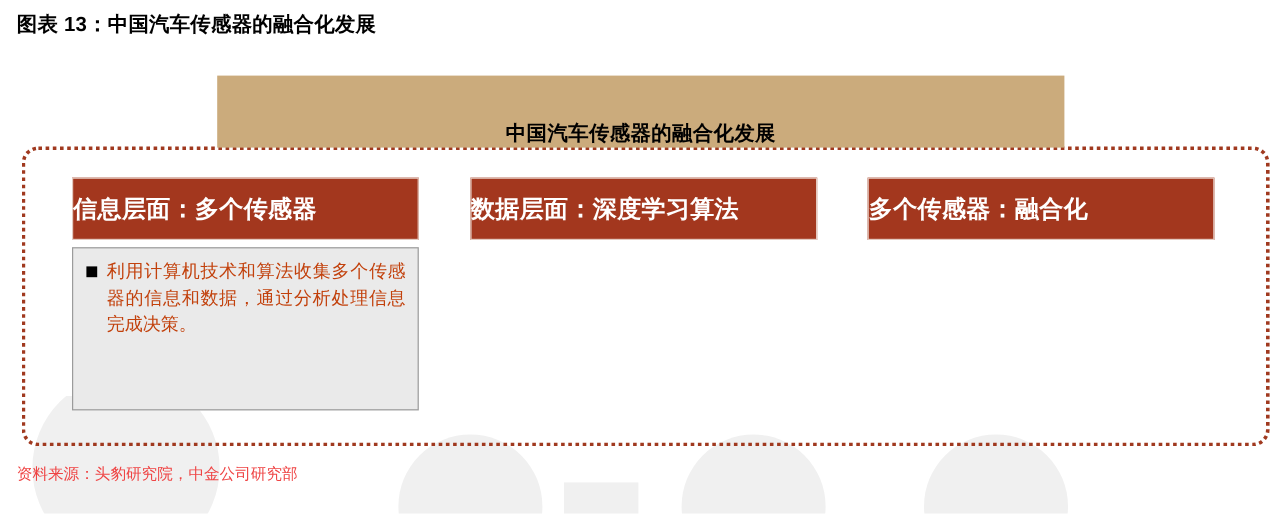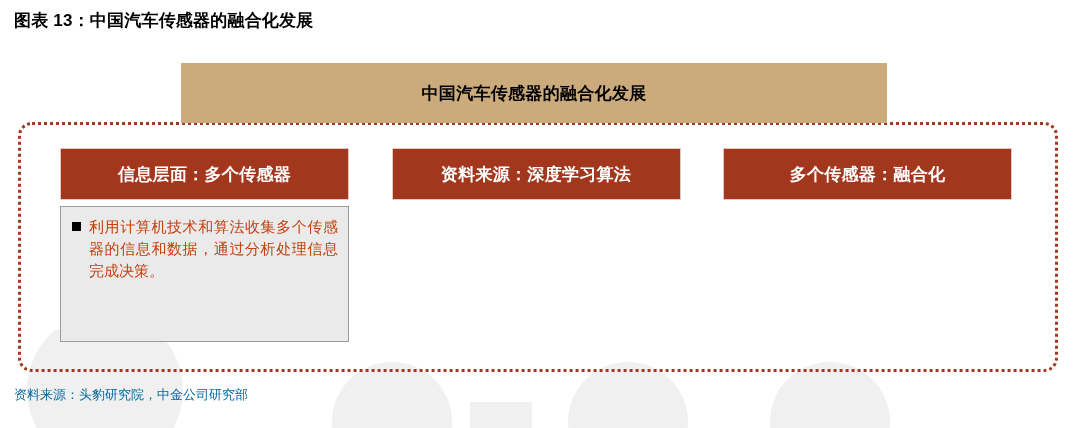--- a/index.html
+++ b/index.html
@@ -55,21 +55,21 @@
 
   
   .banner {
     position: absolute;
     left: 181px;
     top: 63px;
     width: 706px;
     height: 60px;
     background: #cbab7c;
     display: flex;
-    align-items: center;
+    align-items: flex-end;
     justify-content: center;
     z-index: 3;
   }
   .banner-label {
     font-size: 17px;
     font-weight: bold;
     color: #000;
     letter-spacing: 0.3px;
   }
 
@@ -89,23 +89,22 @@
     display: flex;
     flex-direction: column;
   }
   .col-head {
     height: 52px;
     background: #a3371e;
     border: 1px solid #e3c9bf;
     box-sizing: border-box;
     display: flex;
     align-items: center;
-    justify-content: center;
     color: #ffffff;
-    font-size: 17px;
+    font-size: 20px;
     font-weight: bold;
     letter-spacing: 0.3px;
   }
   .col-body {
     margin-top: 6px;
     flex: 1;
     background: #eaeaea;
     border: 1px solid #9b9b9b;
     box-sizing: border-box;
     padding: 9px 10px 8px 9px;
@@ -126,21 +125,21 @@
     color: #c2410c;
     text-align: justify;
   }
 
   
   .source {
     position: absolute;
     left: 14px;
     top: 386px;
     font-size: 13px;
-    color: #0369a1;
+    color: #ef4444;
     z-index: 5;
     white-space: nowrap;
     text-align: center;
   }
 </style>
 </head>
 <body>
 
 <svg class="watermark" viewBox="0 0 1073 98" xmlns="http://www.w3.org/2000/svg">
   <g fill="#f0f0f0">
@@ -167,21 +166,21 @@
       <span>信息层面：多个传感器</span>
     </div>
     <div class="col-body">
       <span class="bullet"></span>
       <span class="body-text">利用计算机技术和算法收集多个传感器的信息和数据，通过分析处理信息完成决策。</span>
     </div>
   </div>
 
   <div class="column">
     <div class="col-head">
-      <span>资料来源：深度学习算法</span>
+      <span>数据层面：深度学习算法</span>
     </div>
   </div>
 
   <div class="column">
     <div class="col-head">
       <span>多个传感器：融合化</span>
     </div>
   </div>
 
 </div>

